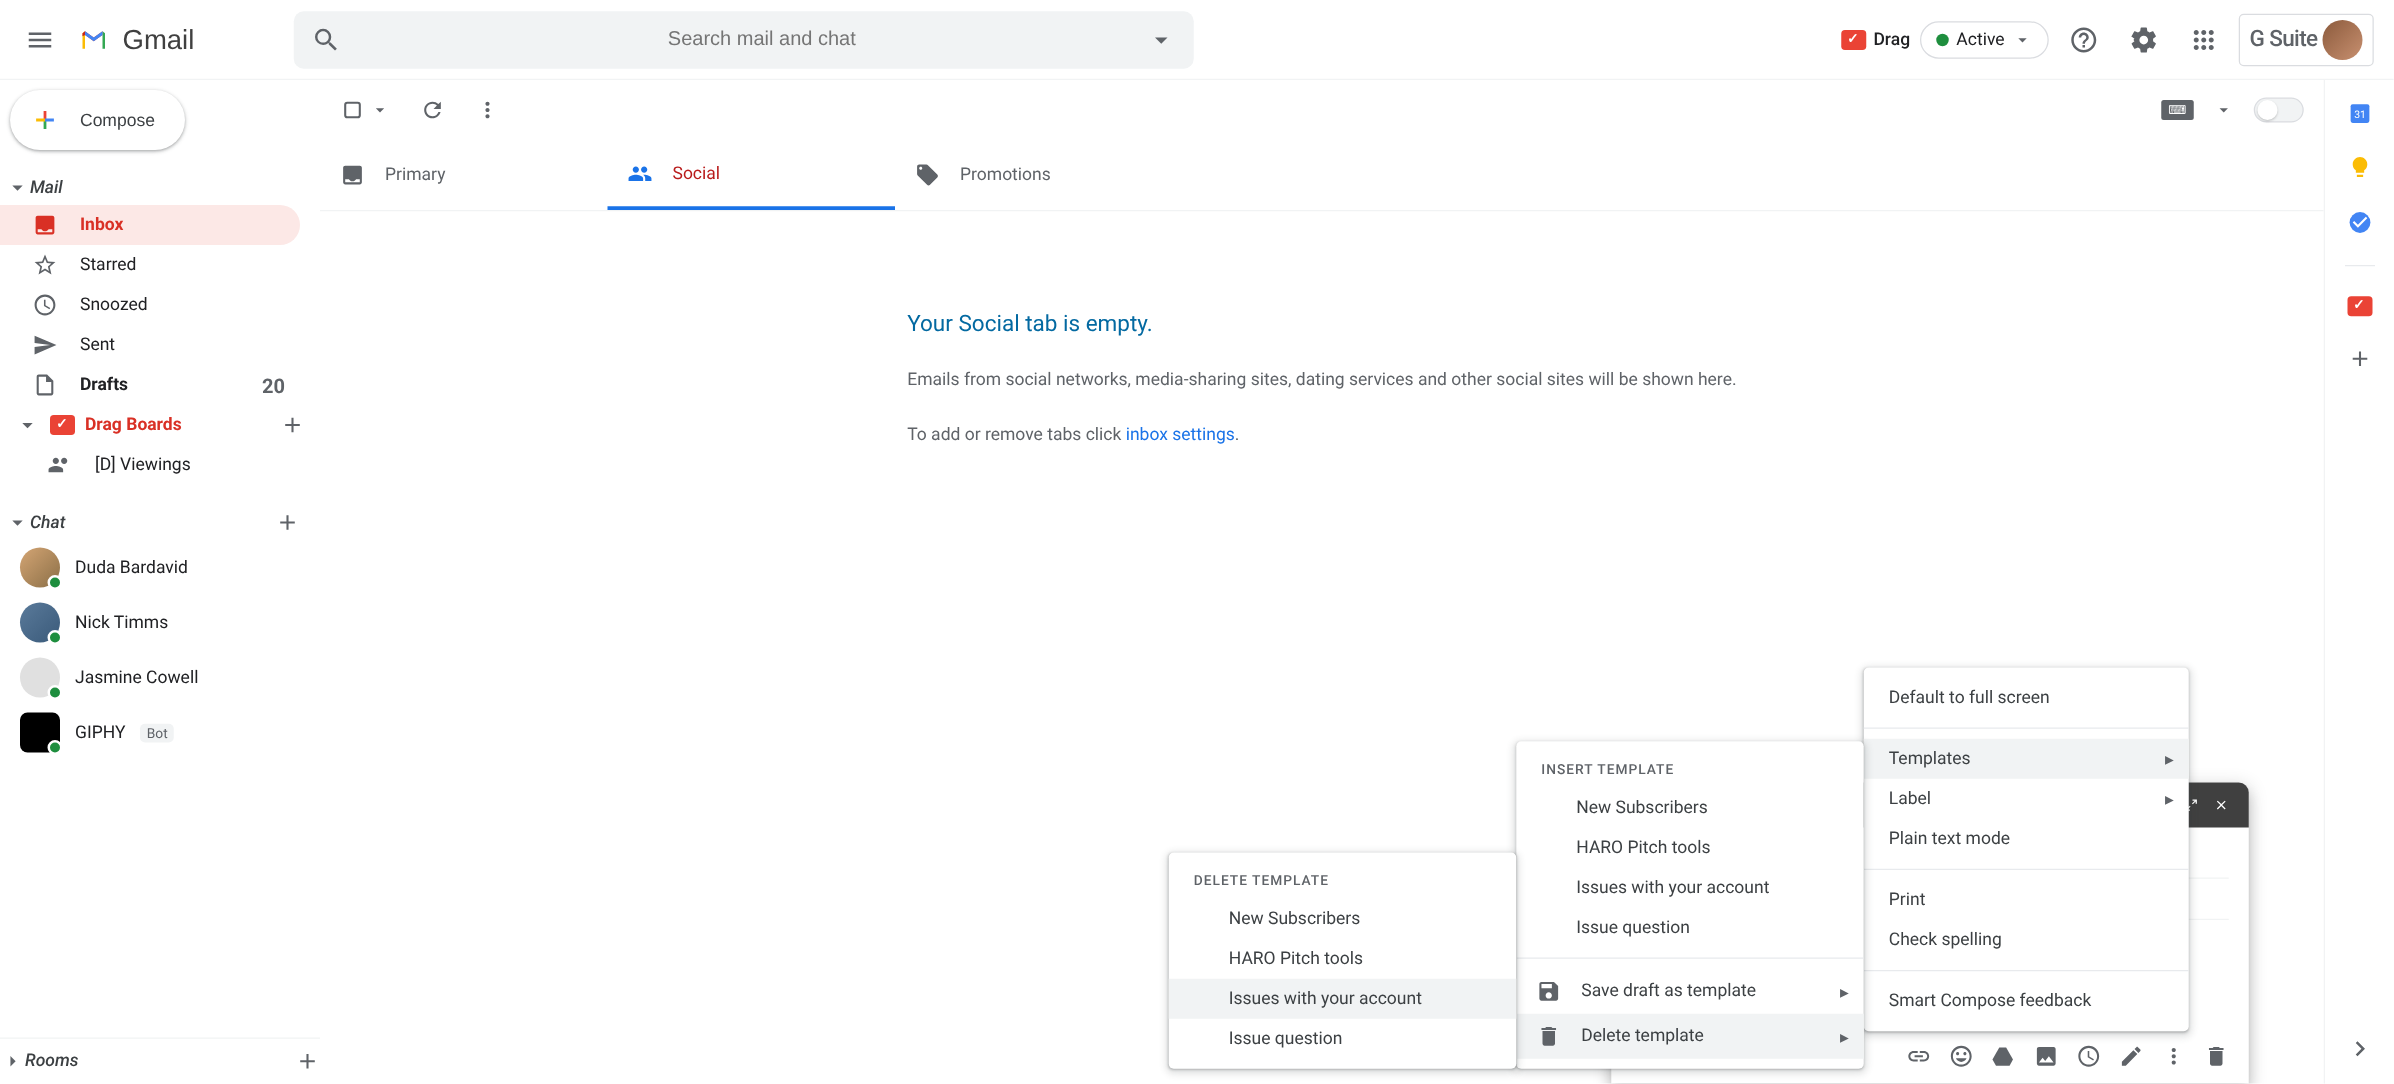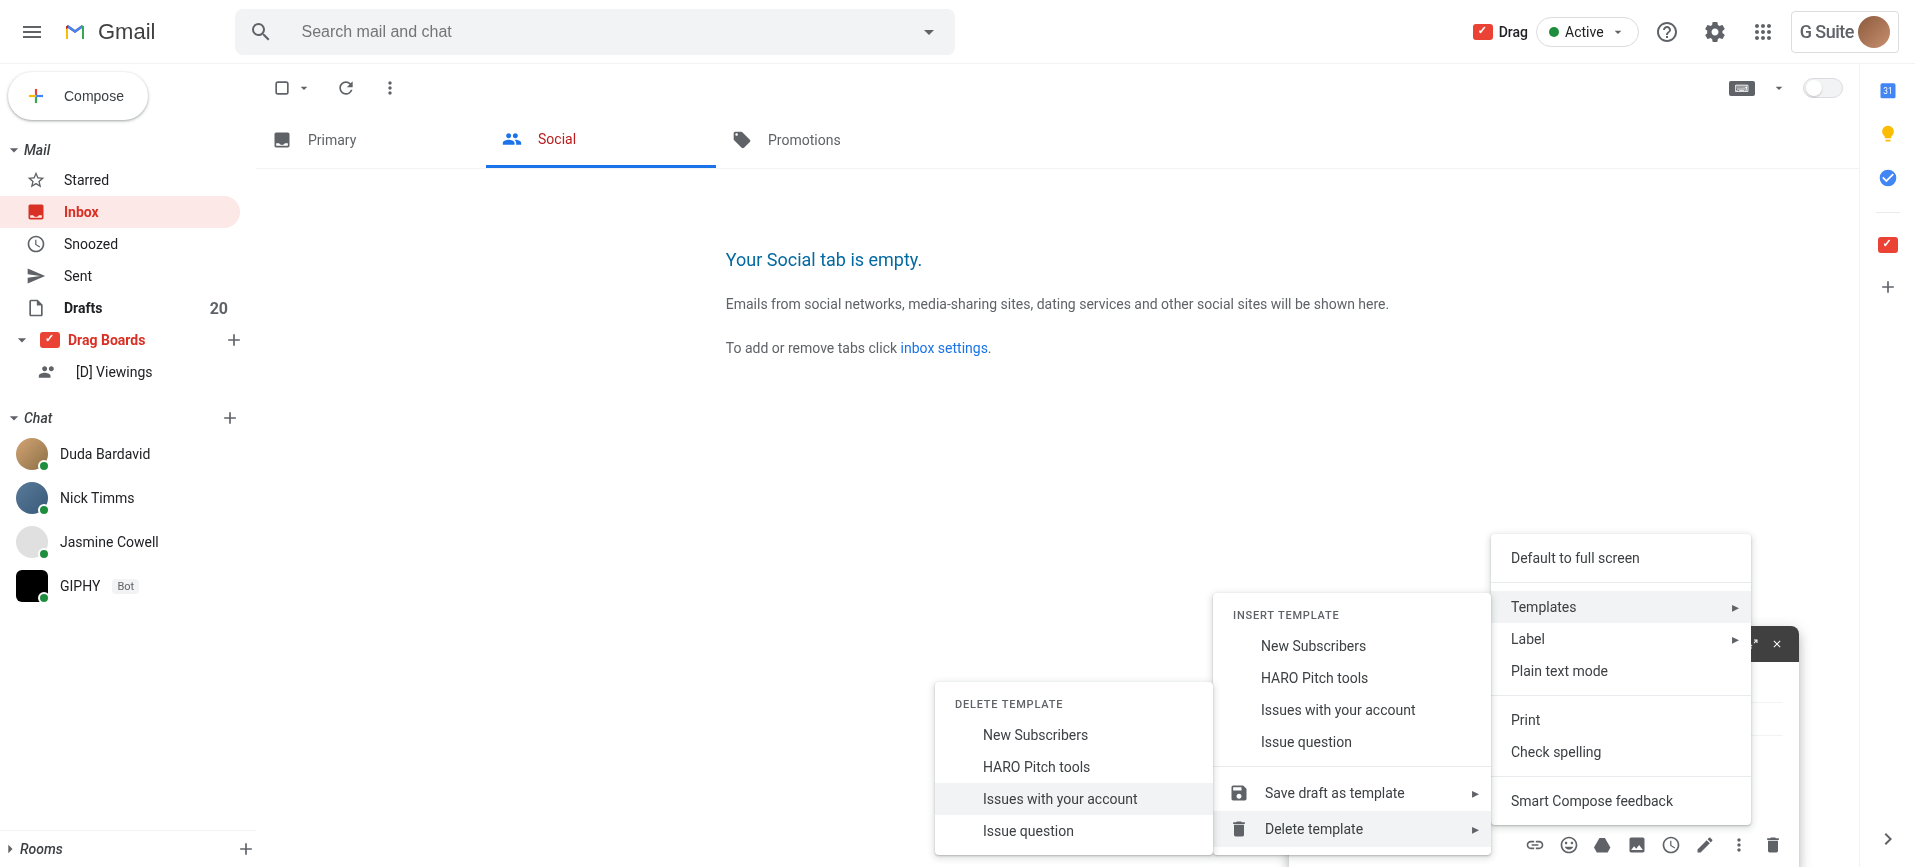--- a/index.html
+++ b/index.html
@@ -7,21 +7,21 @@
 
 
 .header { height: 64px; display: flex; align-items: center; padding: 8px; border-bottom: 1px solid #f1f3f4; }
 .hamburger { width: 48px; height: 48px; display: flex; align-items: center; justify-content: center; cursor: pointer; border-radius: 50%; }
 .hamburger svg { width: 24px; height: 24px; fill: #5f6368; }
 .logo { display: flex; align-items: center; gap: 8px; margin-left: 4px; }
 .gmail-text { font-size: 22px; color: #404040; font-family: 'Product Sans', Arial, sans-serif; }
 .search-container { flex: 1; max-width: 720px; margin-left: 80px; position: relative; }
 .search-box { width: 100%; height: 46px; background: #f1f3f4; border-radius: 8px; display: flex; align-items: center; padding: 0 14px; }
 .search-box svg { width: 24px; height: 24px; fill: #5f6368; }
-.search-input { flex: 1; border: none; background: transparent; font-size: 16px; margin-left: 28px; outline: none; color: #5f6368; }
+.search-input { flex: 1; border: none; background: transparent; font-size: 16px; margin-left: 28px; outline: none; color: #5f6368; text-align: center; }
 .search-dropdown { width: 24px; height: 24px; fill: #5f6368; cursor: pointer; }
 .header-right { display: flex; align-items: center; gap: 8px; margin-left: auto; margin-right: 8px; }
 .drag-badge { display: flex; align-items: flex-start; gap: 6px; font-size: 14px; font-weight: 500; }
 .status-pill { display: flex; align-items: center; gap: 6px; border: 1px solid #dadce0; border-radius: 16px; padding: 6px 12px; font-size: 14px; cursor: pointer; }
 .status-dot { width: 10px; height: 10px; border-radius: 50%; background: #1e8e3e; }
 .icon-btn { width: 40px; height: 40px; display: flex; align-items: center; justify-content: center; cursor: pointer; border-radius: 50%; }
 .icon-btn svg { width: 24px; height: 24px; fill: #5f6368; }
 .gsuite-btn { display: flex; align-items: center; gap: 4px; border: 1px solid #dadce0; border-radius: 4px; padding: 4px 8px; }
 .gsuite-text { font-size: 18px; font-weight: 500; color: #5f6368; letter-spacing: -0.5px; }
 .avatar { width: 32px; height: 32px; border-radius: 50%; background: linear-gradient(135deg, #8b5a3c, #c89070); cursor: pointer; }
@@ -191,31 +191,31 @@
       <span>Compose</span>
     </button>
 
     <div class="section-header">
       <svg viewBox="0 0 24 24">
           <path d="M7 10l5 5 5-5z"></path>
         </svg>
       <span>Mail</span>
     </div>
 
+    <div class="nav-item active">
+      <svg viewBox="0 0 24 24">
+          <path d="M19 3H5c-1.1 0-2 .9-2 2v14c0 1.1.9 2 2 2h14c1.1 0 2-.9 2-2V5c0-1.1-.9-2-2-2zm0 16H5v-3h3.56c.69 1.19 1.97 2 3.45 2s2.75-.81 3.45-2H19v3z"></path>
+        </svg>
+      <span>Inbox</span>
+    </div>
     <div class="nav-item">
       <svg viewBox="0 0 24 24">
           <path d="M22 9.24l-7.19-.62L12 2 9.19 8.63 2 9.24l5.46 4.73L5.82 21 12 17.27 18.18 21l-1.63-7.03L22 9.24zM12 15.4l-3.76 2.27 1-4.28-3.32-2.88 4.38-.38L12 6.1l1.71 4.04 4.38.38-3.32 2.88 1 4.28L12 15.4z"></path>
         </svg>
       <span>Starred</span>
-    </div>
-    <div class="nav-item active">
-      <svg viewBox="0 0 24 24">
-          <path d="M19 3H5c-1.1 0-2 .9-2 2v14c0 1.1.9 2 2 2h14c1.1 0 2-.9 2-2V5c0-1.1-.9-2-2-2zm0 16H5v-3h3.56c.69 1.19 1.97 2 3.45 2s2.75-.81 3.45-2H19v3z"></path>
-        </svg>
-      <span>Inbox</span>
     </div>
     <div class="nav-item">
       <svg viewBox="0 0 24 24">
           <path d="M11.99 2C6.47 2 2 6.48 2 12s4.47 10 9.99 10C17.52 22 22 17.52 22 12S17.52 2 11.99 2zM12 20c-4.42 0-8-3.58-8-8s3.58-8 8-8 8 3.58 8 8-3.58 8-8 8zm.5-13H11v6l5.25 3.15.75-1.23-4.5-2.67z"></path>
         </svg>
       <span>Snoozed</span>
     </div>
     <div class="nav-item">
       <svg viewBox="0 0 24 24">
           <path d="M2.01 21L23 12 2.01 3 2 10l15 2-15 2z"></path>

